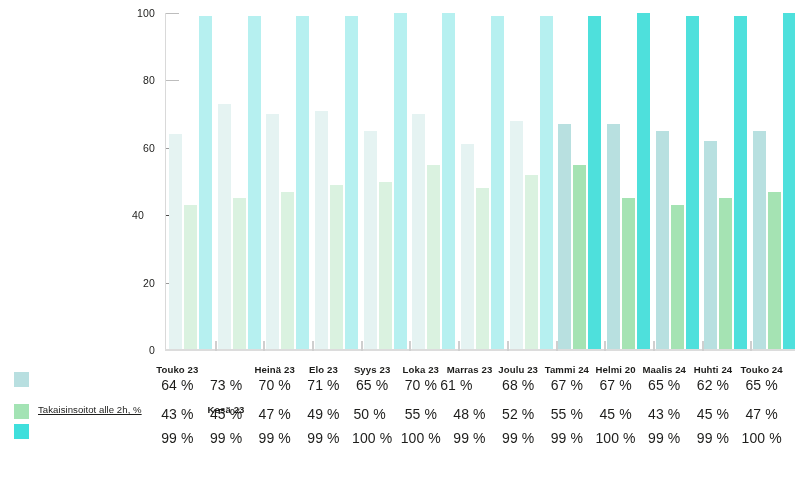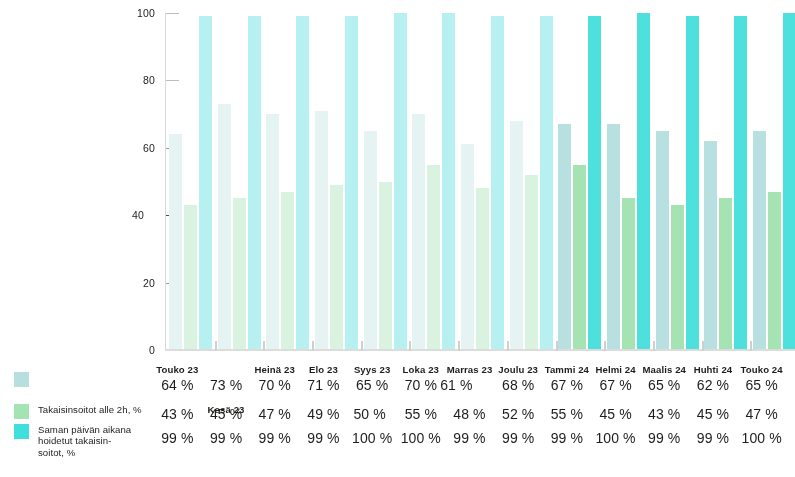--- a/index.html
+++ b/index.html
@@ -207,46 +207,41 @@
         <div class="xtick-mark" style="left: 689px;"></div>
         <div class="xtick-mark" style="left: 737px;"></div>
       </div>
   </div>
 
   <div id="legend-table">
     <div id="legend">
         <div class="legend-row" style="top: 14px;">
           <div class="swatch" style="background: rgb(184, 223, 224);"></div>
         </div>
-        <div class="legend-row" style="top: 46px;">
+        <div class="legend-row" style="top: 46px; text-decoration: underline;">
           <div class="swatch" style="background: rgb(163, 227, 180);"></div>
           <div class="legend-text">
             <div>Takaisinsoitot alle 2h, %</div>
           </div>
         </div>
         <div class="legend-row" style="top: 66px;">
           <div class="swatch" style="background: rgb(63, 223, 220);"></div>
-          <div class="legend-text">
-            <div>Saman päivän aikana</div>
-            <div>hoidetut takaisin-</div>
-            <div>soitot, %</div>
-          </div>
         </div>
       </div>
     <div id="table">
         <div class="tcol thead" style="left: 153px; width: 48.6923px; top: 6px;">Touko 23</div>
         <div class="tcol thead" style="left: 201.692px; width: 48.6923px; top: 6px; margin-top: 40px;">Kesä 23</div>
         <div class="tcol thead" style="left: 250.385px; width: 48.6923px; top: 6px;">Heinä 23</div>
         <div class="tcol thead" style="left: 299.077px; width: 48.6923px; top: 6px;">Elo 23</div>
         <div class="tcol thead" style="left: 347.769px; width: 48.6923px; top: 6px;">Syys 23</div>
         <div class="tcol thead" style="left: 396.462px; width: 48.6923px; top: 6px;">Loka 23</div>
         <div class="tcol thead" style="left: 445.154px; width: 48.6923px; top: 6px;">Marras 23</div>
         <div class="tcol thead" style="left: 493.846px; width: 48.6923px; top: 6px;">Joulu 23</div>
         <div class="tcol thead" style="left: 542.538px; width: 48.6923px; top: 6px;">Tammi 24</div>
-        <div class="tcol thead" style="left: 591.231px; width: 48.6923px; top: 6px;">Helmi 24</div>
+        <div class="tcol thead" style="left: 591.231px; width: 48.6923px; top: 6px;">Helmi 20</div>
         <div class="tcol thead" style="left: 639.923px; width: 48.6923px; top: 6px;">Maalis 24</div>
         <div class="tcol thead" style="left: 688.615px; width: 48.6923px; top: 6px;">Huhti 24</div>
         <div class="tcol thead" style="left: 737.308px; width: 48.6923px; top: 6px;">Touko 24</div>
         <div class="tcol" style="left: 153px; width: 48.6923px; top: 19px;">64 %</div>
         <div class="tcol" style="left: 201.692px; width: 48.6923px; top: 19px;">73 %</div>
         <div class="tcol" style="left: 250.385px; width: 48.6923px; top: 19px;">70 %</div>
         <div class="tcol" style="left: 299.077px; width: 48.6923px; top: 19px;">71 %</div>
         <div class="tcol" style="left: 347.769px; width: 48.6923px; top: 19px;">65 %</div>
         <div class="tcol" style="left: 396.462px; width: 48.6923px; top: 19px;">70 %</div>
         <div class="tcol" style="left: 432px; width: 48.6923px; top: 19px;">61 %</div>

